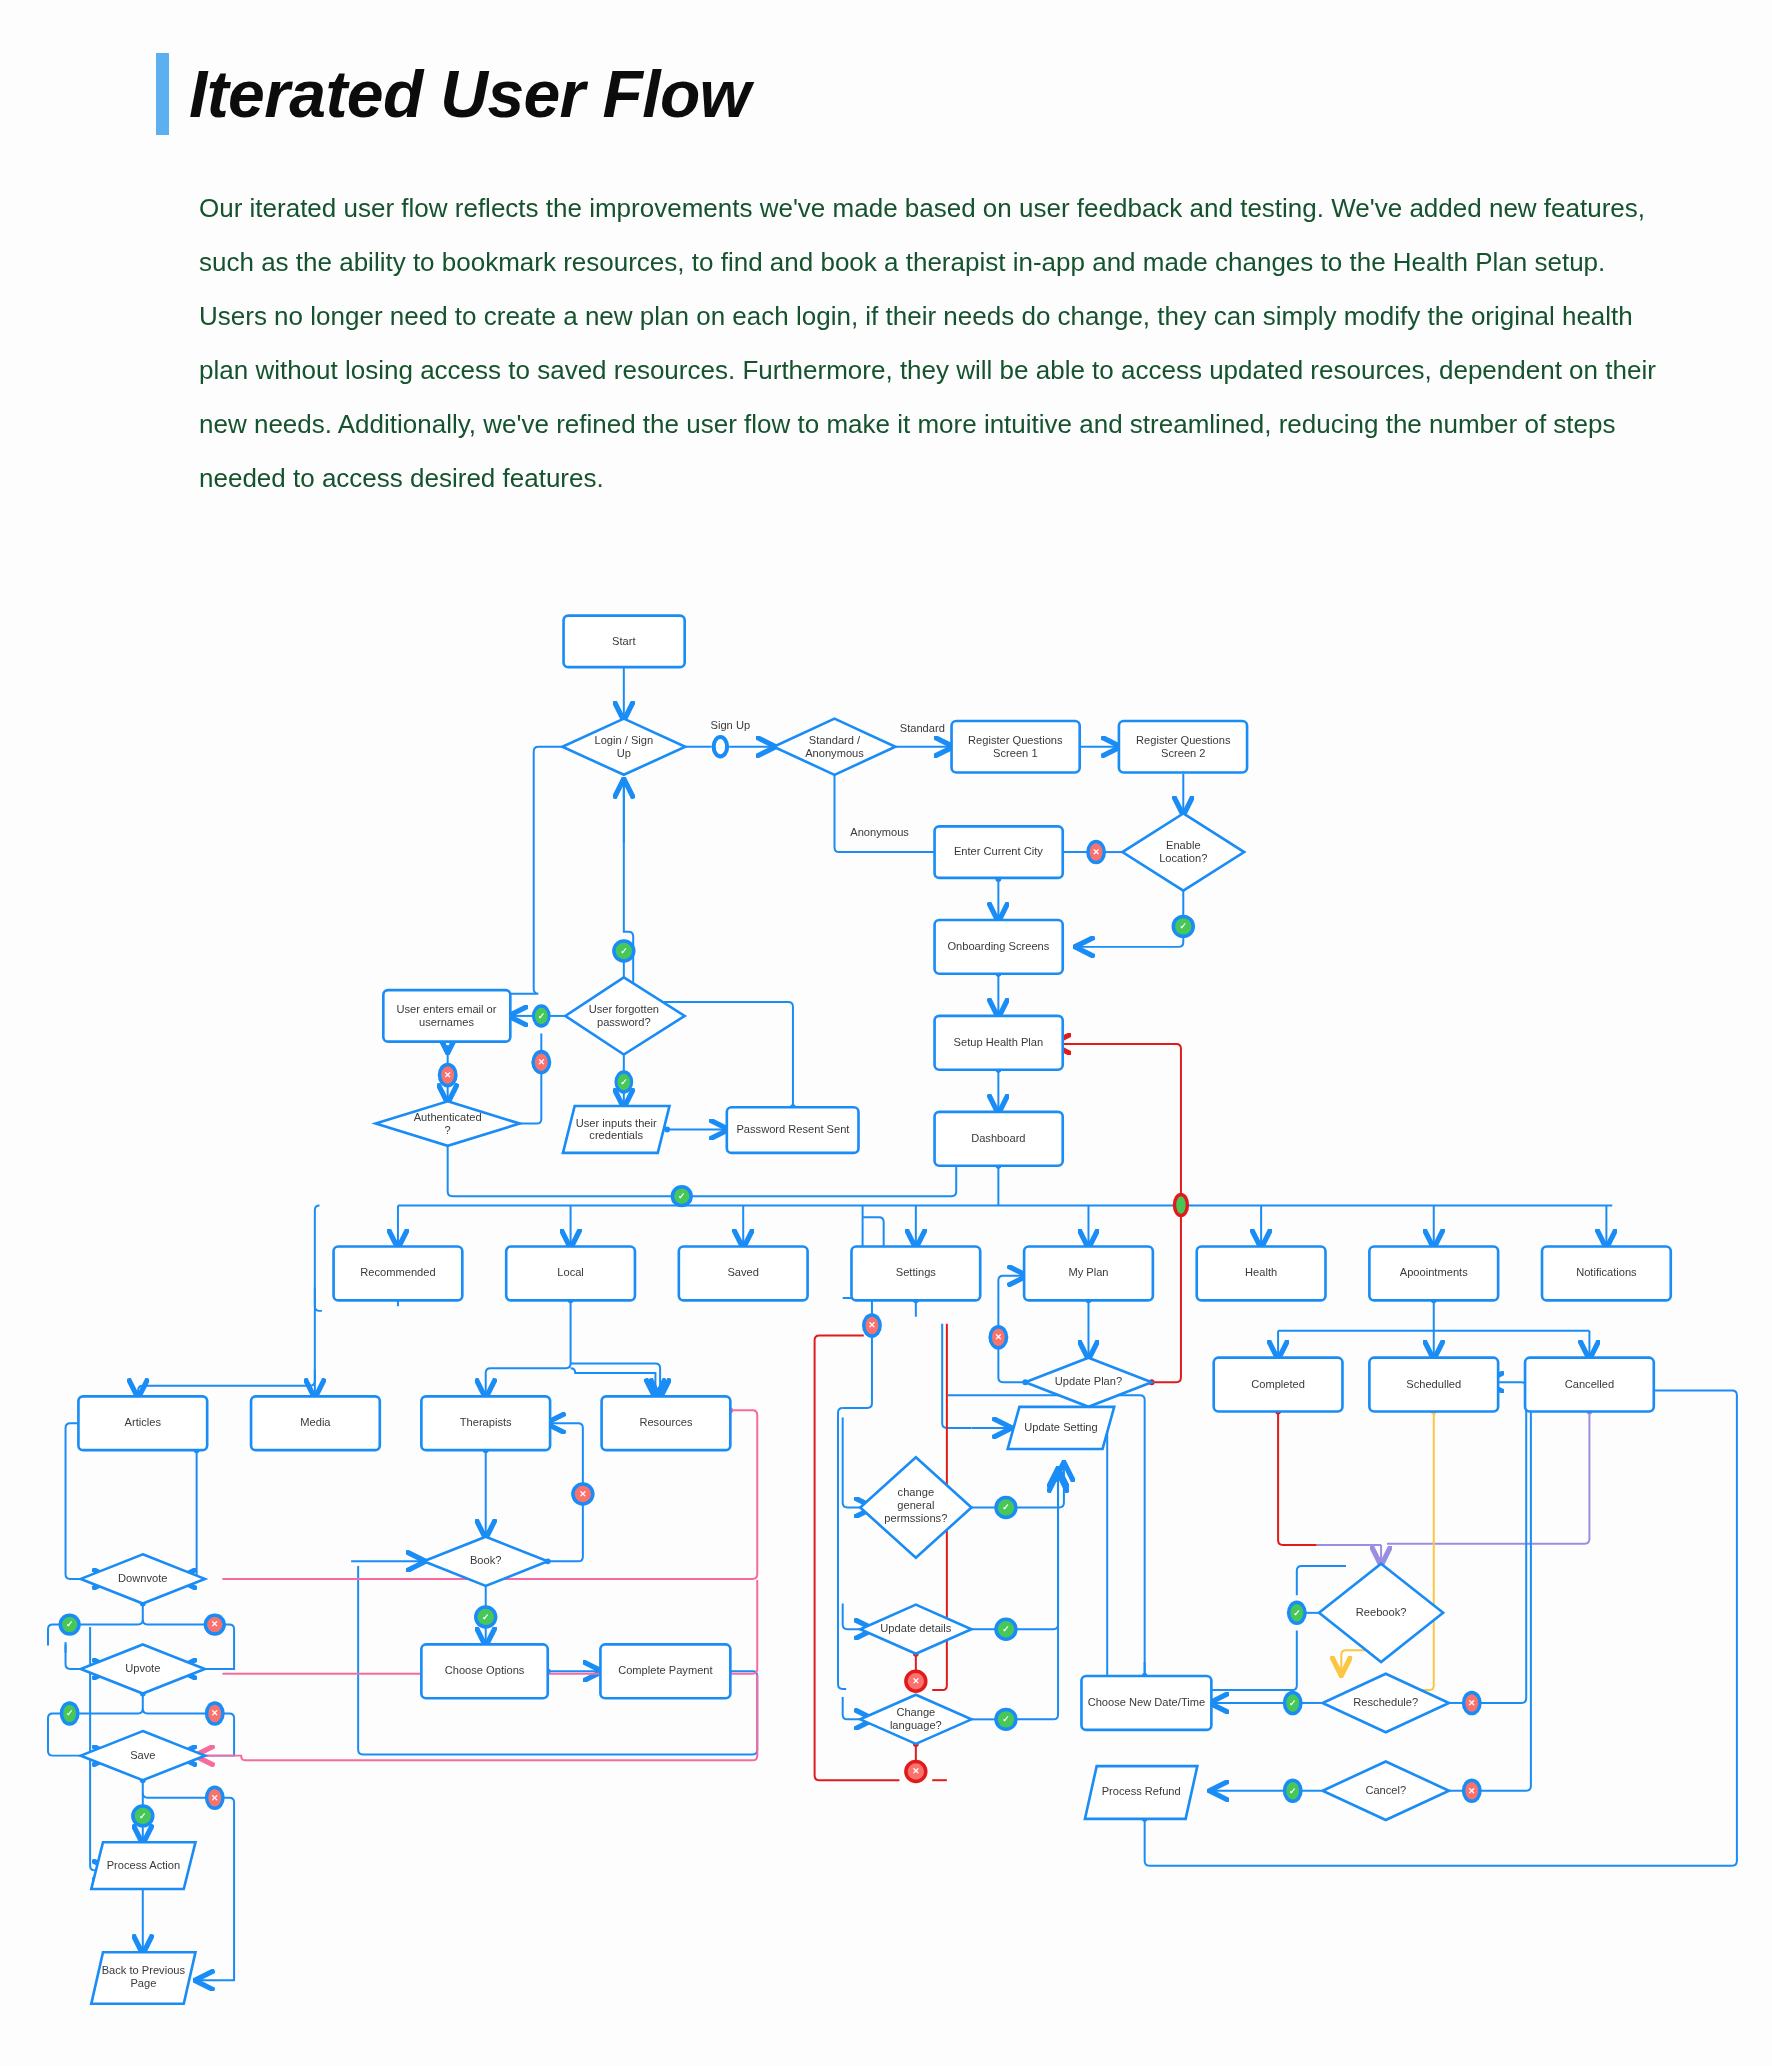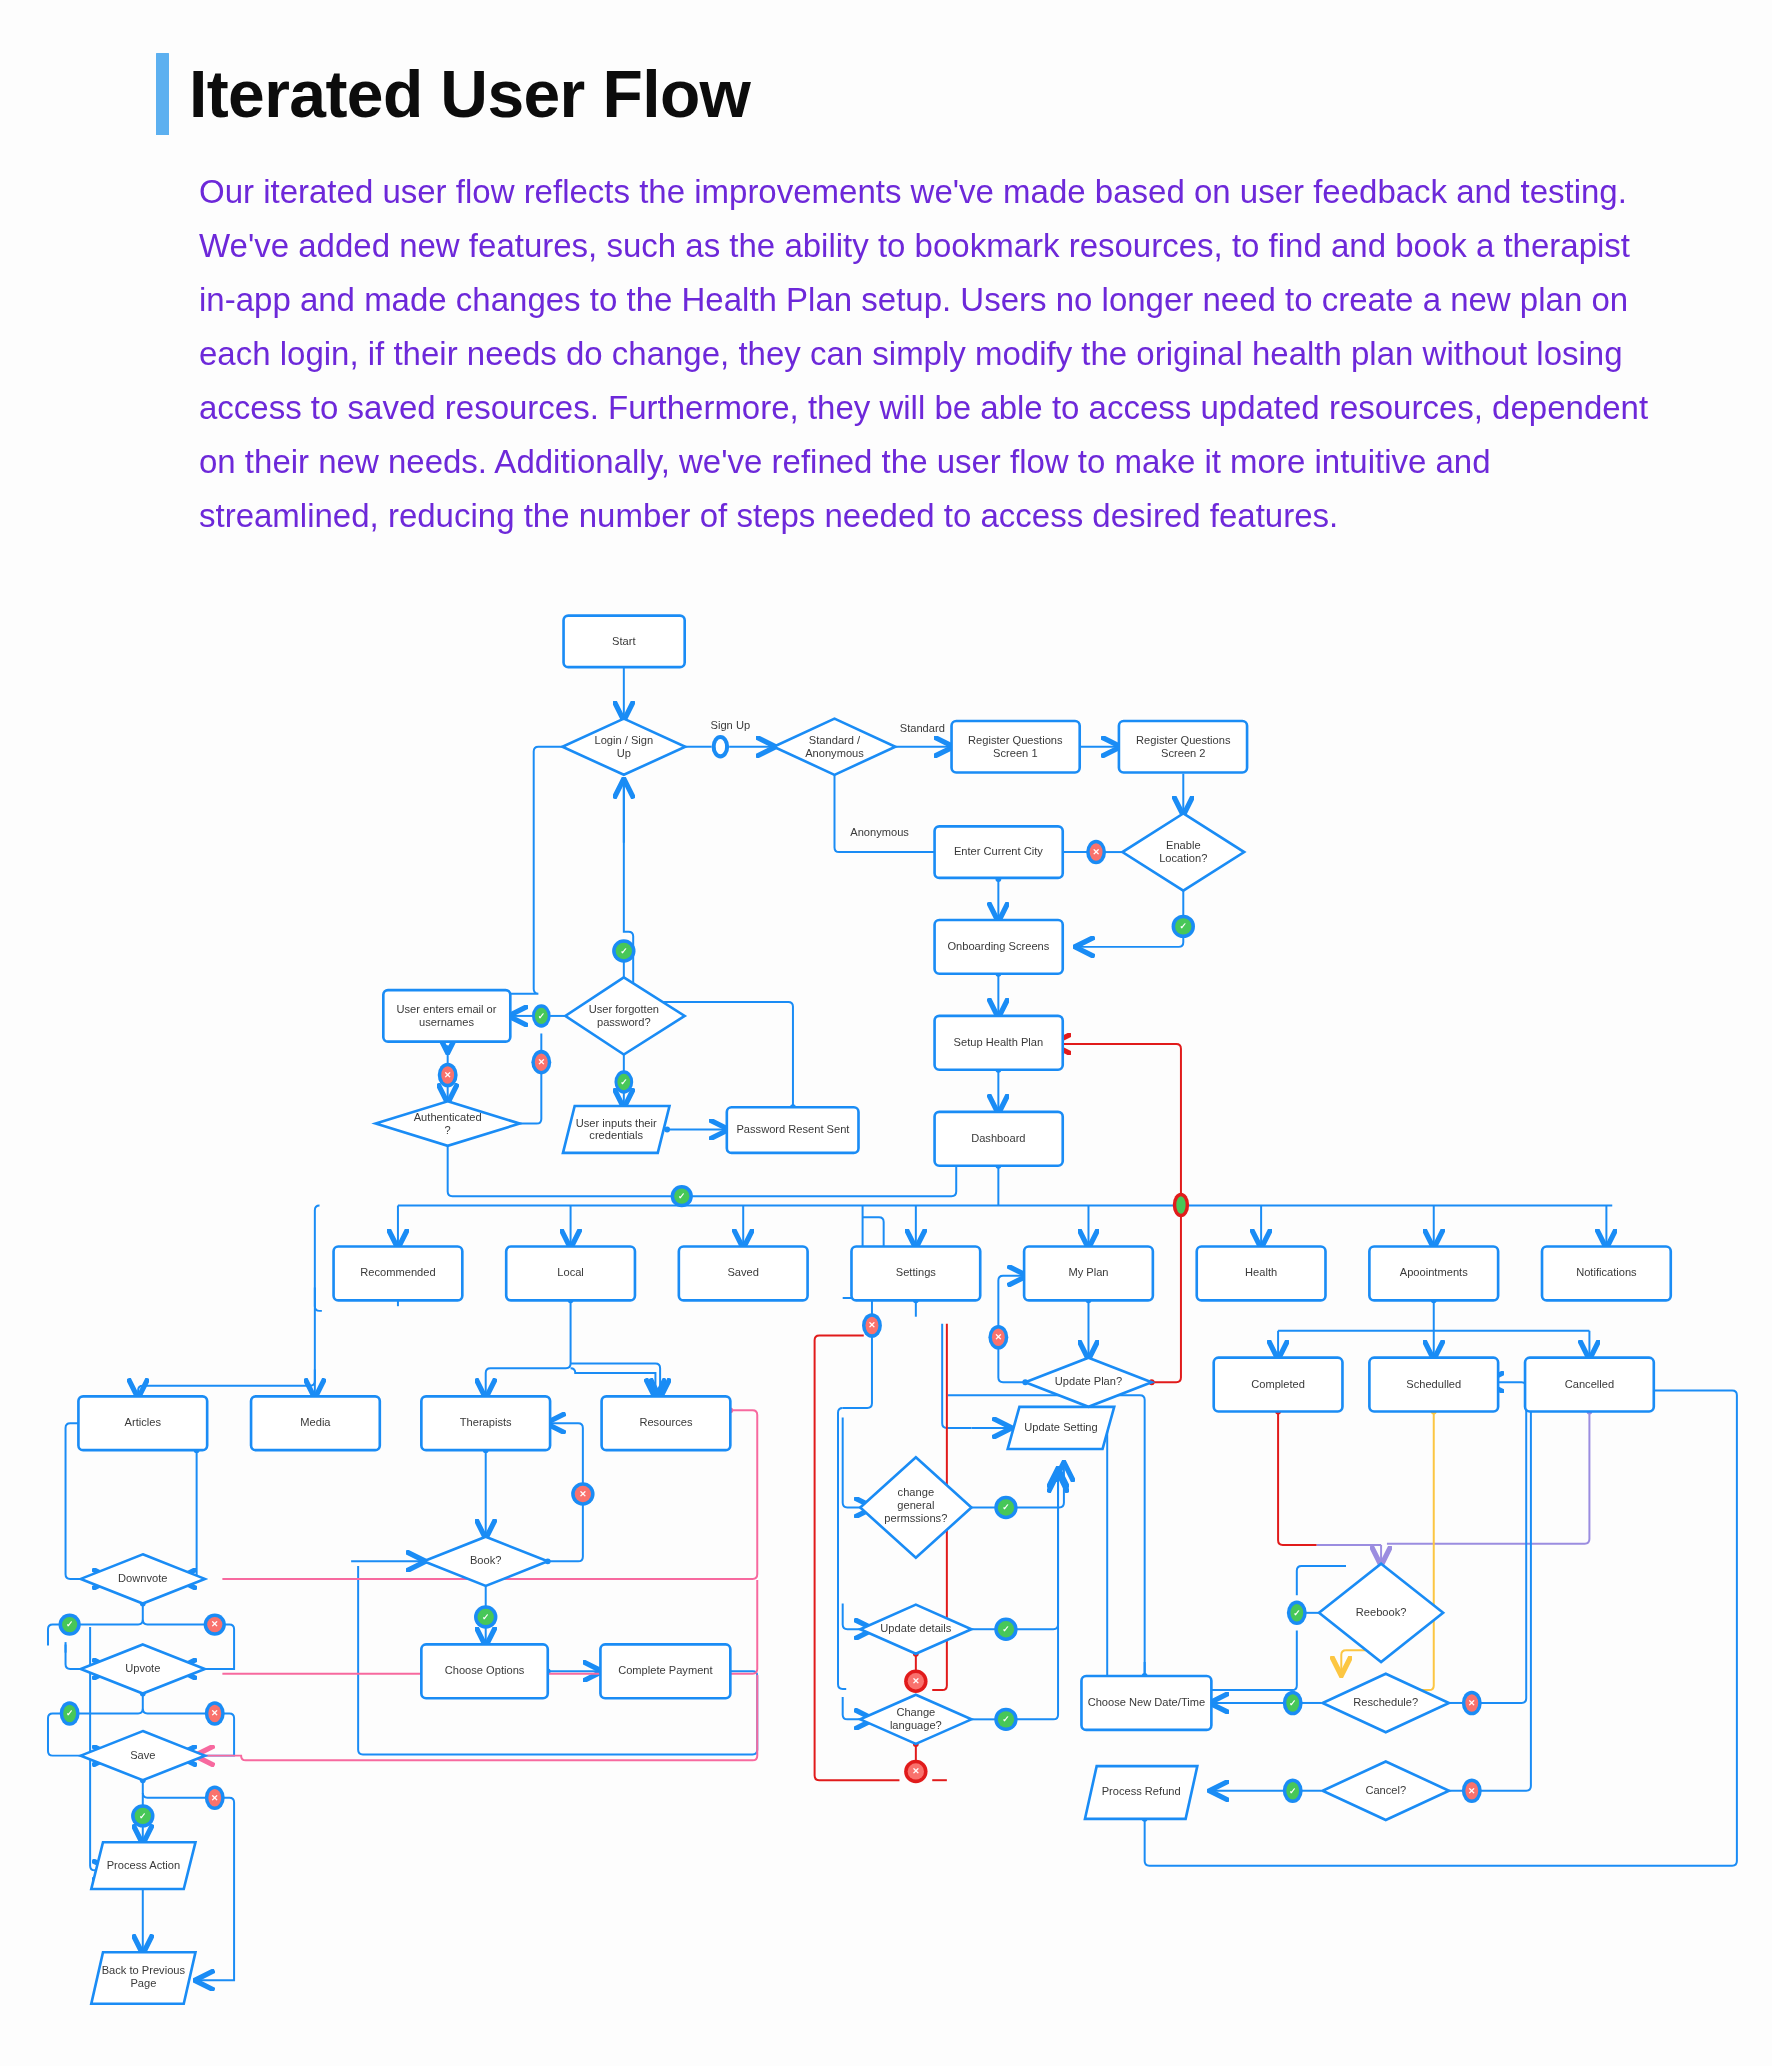--- a/index.html
+++ b/index.html
@@ -1,28 +1,28 @@
 <!DOCTYPE html>
 <html style="font-size:9.4px"><head>
 <meta charset="utf-8">
 <title>Iterated User Flow</title>
 <style>
   html,body{margin:0;padding:0;background:#ffffff;}
   body{width:1772px;height:2066px;font-family:"Liberation Sans",sans-serif;overflow:hidden;}
   .page{position:relative;width:1772px;height:2066px;background:#fdfdfd;}
 
   
-  .hdr{position:absolute;left:156px;top:53px;display:flex;align-items:stretch;}
+  .hdr{position:absolute;left:156px;top:53px;display:flex;align-items:stretch;font-style:italic;}
   .accent-bar{width:13px;background:#5cb0f0;border-radius:0.6px;height:82px;}
   .hdr-title{margin-left:20px;font-size:66px;line-height:82px;font-weight:bold;
     color:#0c0c0c;font-family:"Liberation Sans Narrow","Liberation Sans",sans-serif;
     letter-spacing:-0.6px;white-space:nowrap;}
 
-  .body-copy{position:absolute;left:199px;top:165px;width:1463px;
-    font-size:33px;line-height:54px;color:#6d28d9;font-weight:500;
+  .body-copy{position:absolute;left:199px;top:181px;width:1463px;
+    font-size:26px;line-height:54px;color:#14532d;font-weight:500;
     font-family:"Liberation Sans Narrow","Liberation Sans",sans-serif;}
 
   
   .flowwrap{position:absolute;left:0;top:585px;width:1476px;height:1481px;}
   svg.flow{display:block;width:1772px;height:1481px;}
 
   .nbox{fill:#ffffff;stroke:#1a8cf5;stroke-width:4.5;}
   .ndia{fill:#ffffff;stroke:#1a8cf5;stroke-width:4.5;}
   .npar{fill:#ffffff;stroke:#1a8cf5;stroke-width:4.5;}
   .nlabel{font-family:"Liberation Sans",sans-serif;font-size:19px;fill:#3a3a3a;

